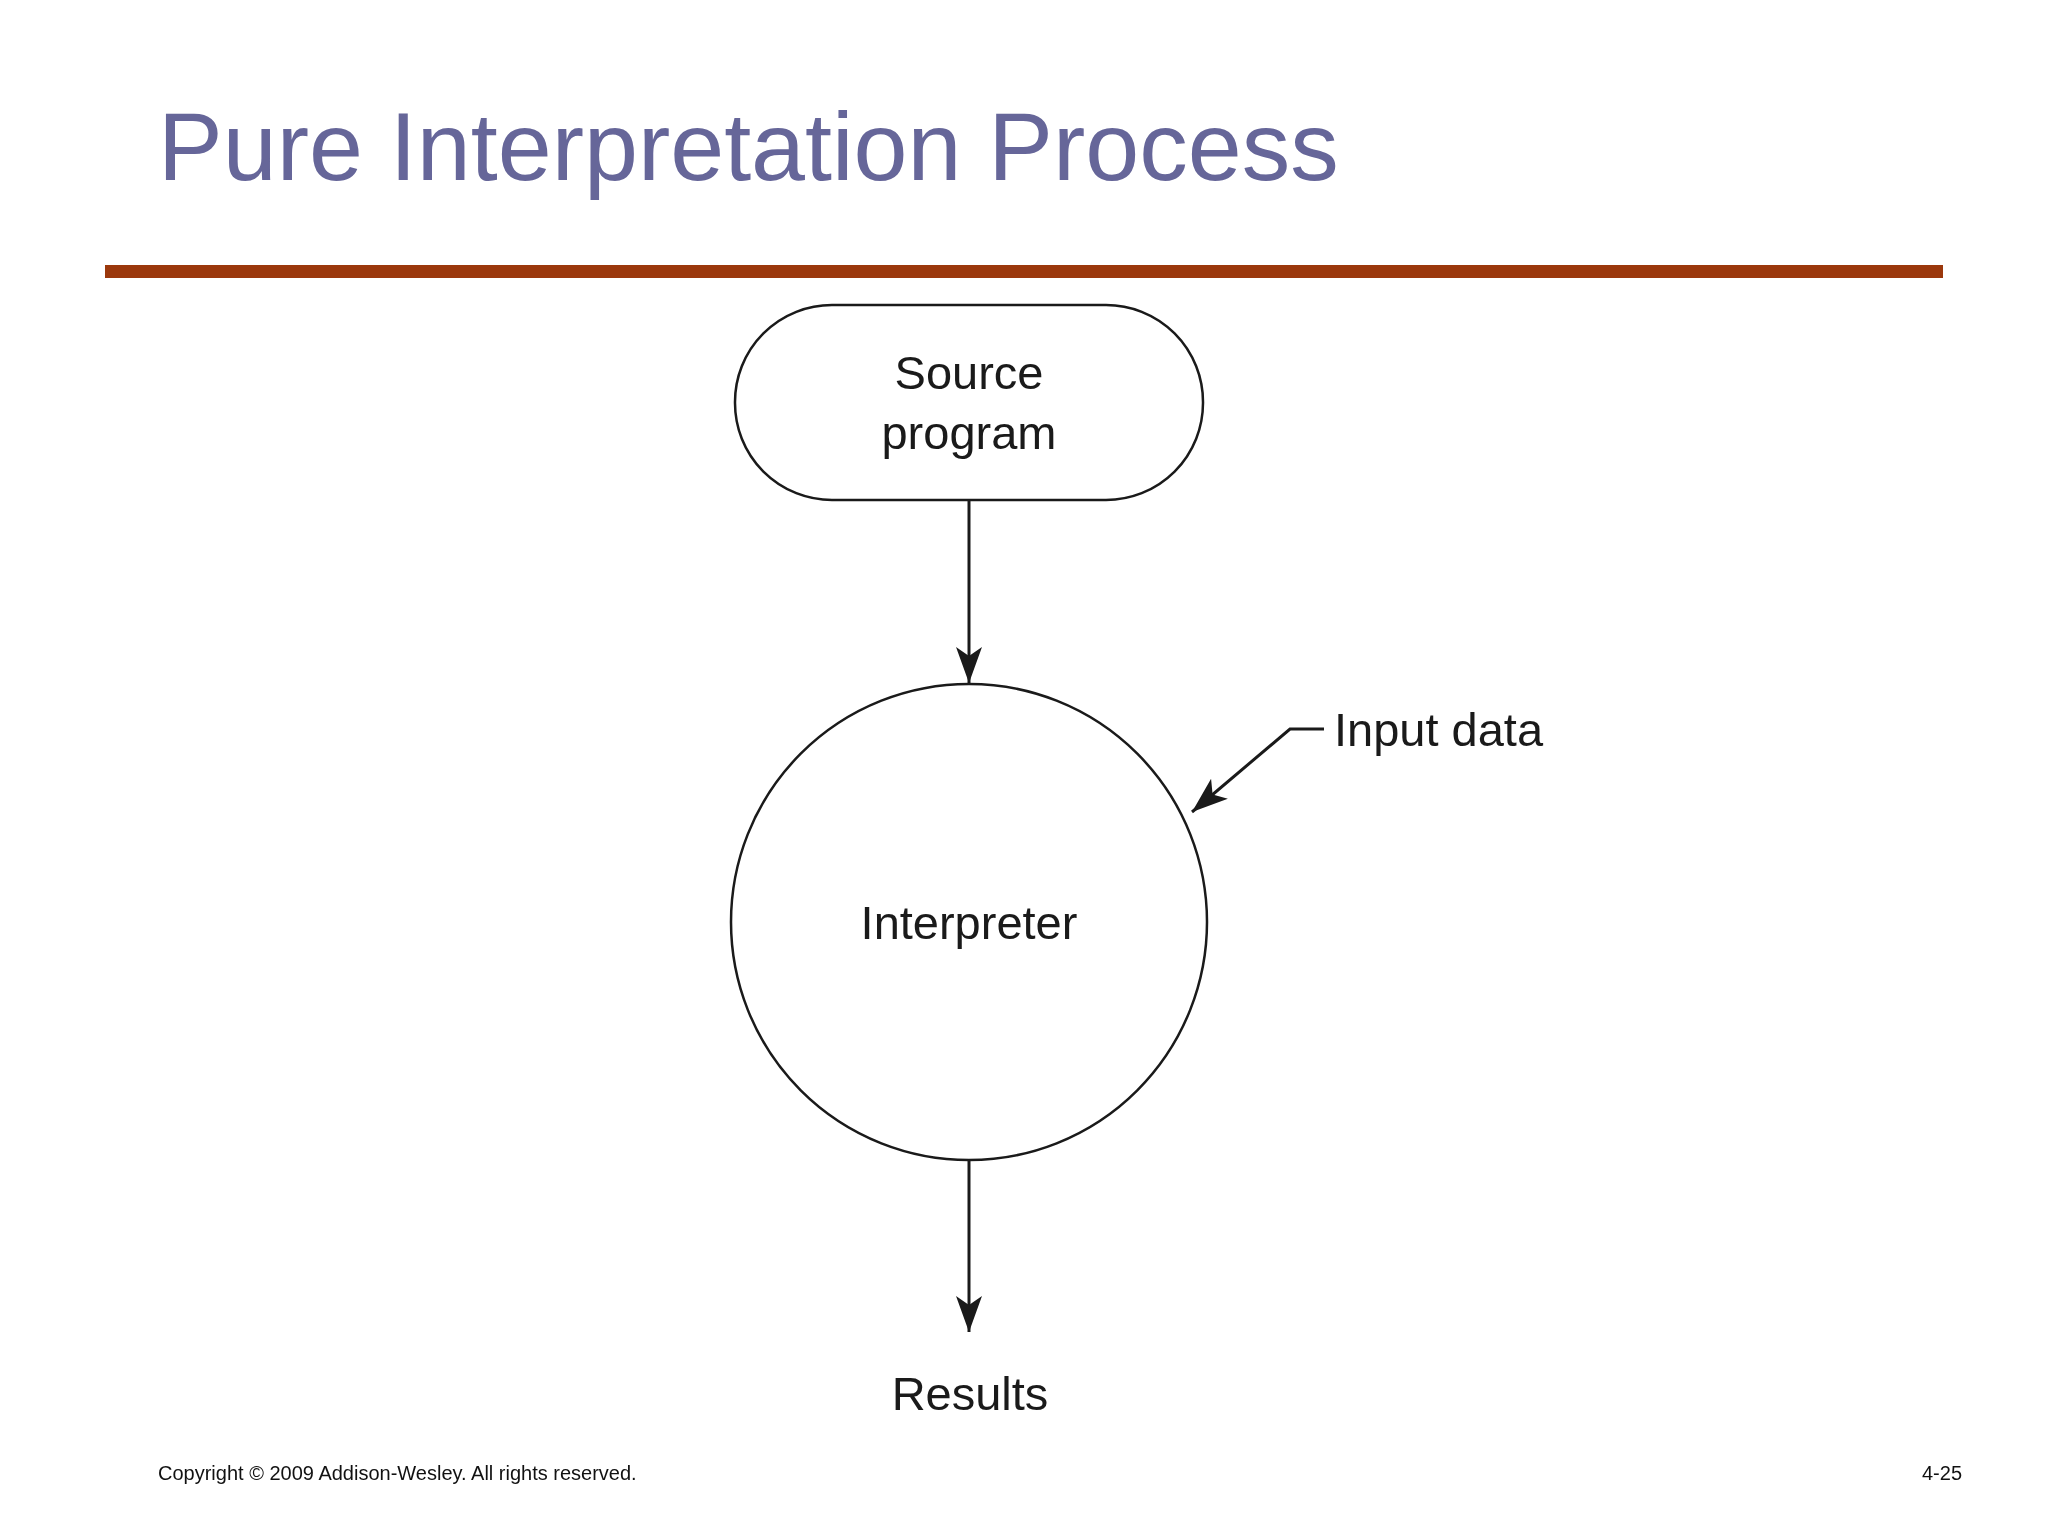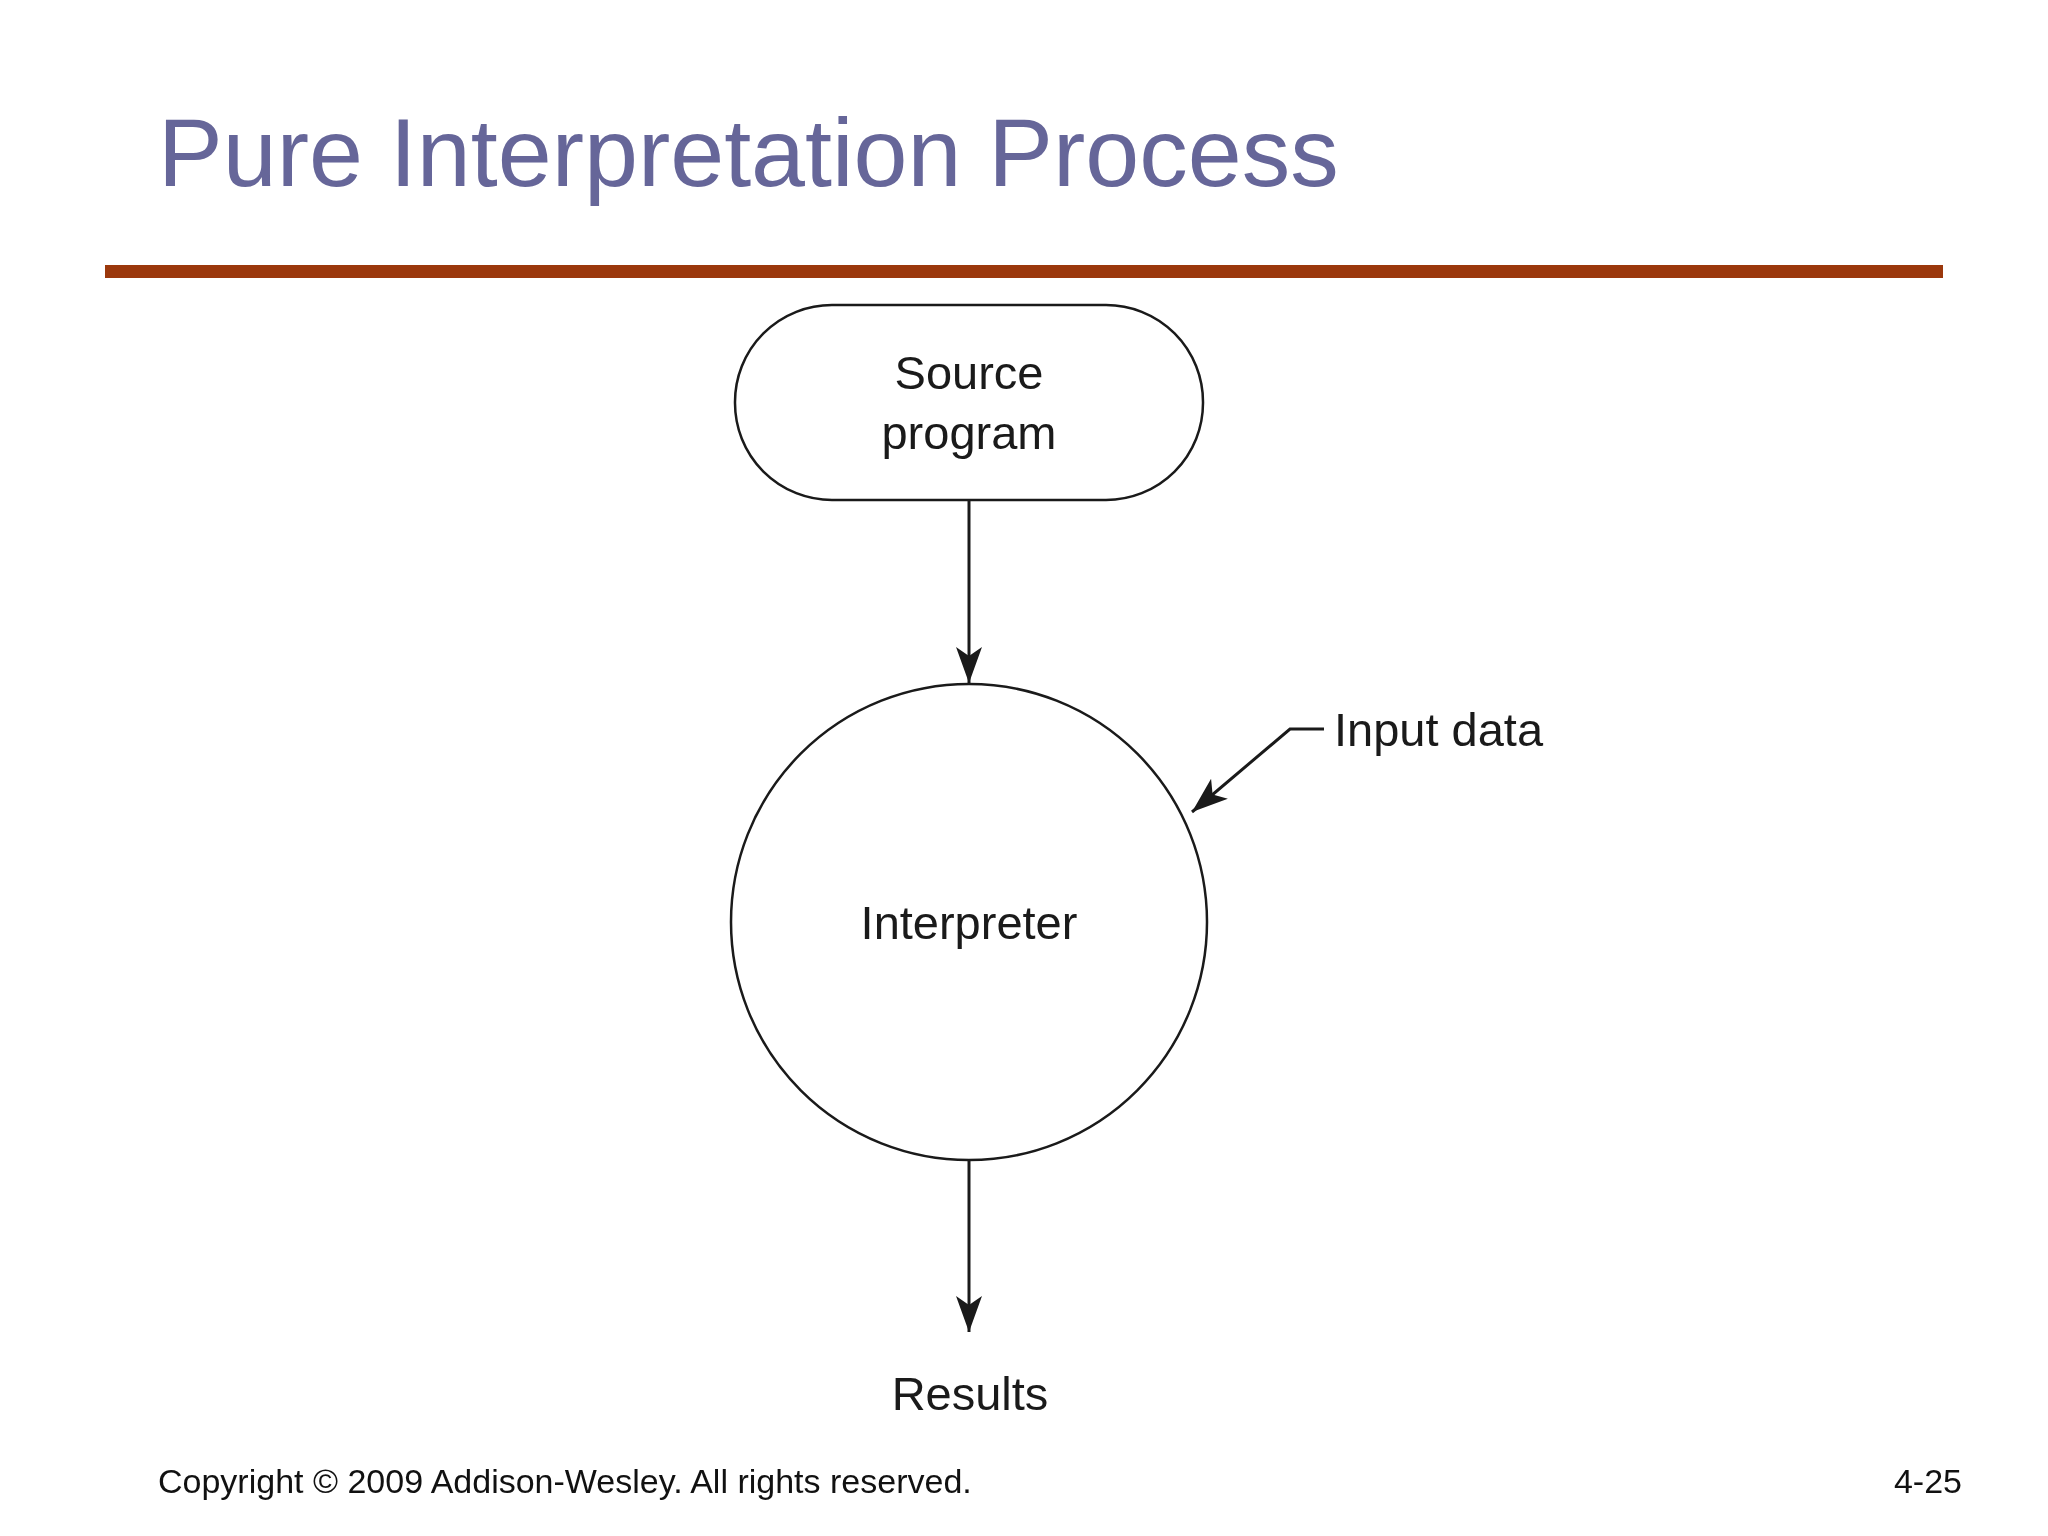--- a/index.html
+++ b/index.html
@@ -11,21 +11,21 @@
     position: relative;
     width: 2048px;
     height: 1536px;
     background: var(--color-background, #ffffff);
     font-family: "Liberation Sans", sans-serif;
     overflow: hidden;
   }
   .slide-title {
     position: absolute;
     left: 158px;
-    top: 104px;
+    top: 98px;
     margin: 0;
     font-size: 97px;
     font-weight: 400;
     line-height: 1.0;
     letter-spacing: 0px;
     color: var(--color-title, #666699);
     white-space: nowrap;
   }
   .title-divider {
     position: absolute;
@@ -58,21 +58,21 @@
     fill: #1a1a1a;
   }
   .footer {
     position: absolute;
     left: 158px;
     right: 86px;
     top: 1462px;
     display: flex;
     justify-content: space-between;
     align-items: baseline;
-    font-size: 34px;
+    font-size: 20px;
     color: #111111;
   }
 </style>
 </head>
 <body>
 
 <div class="slide">
 
   <h1 class="slide-title">Pure Interpretation Process</h1>
 

